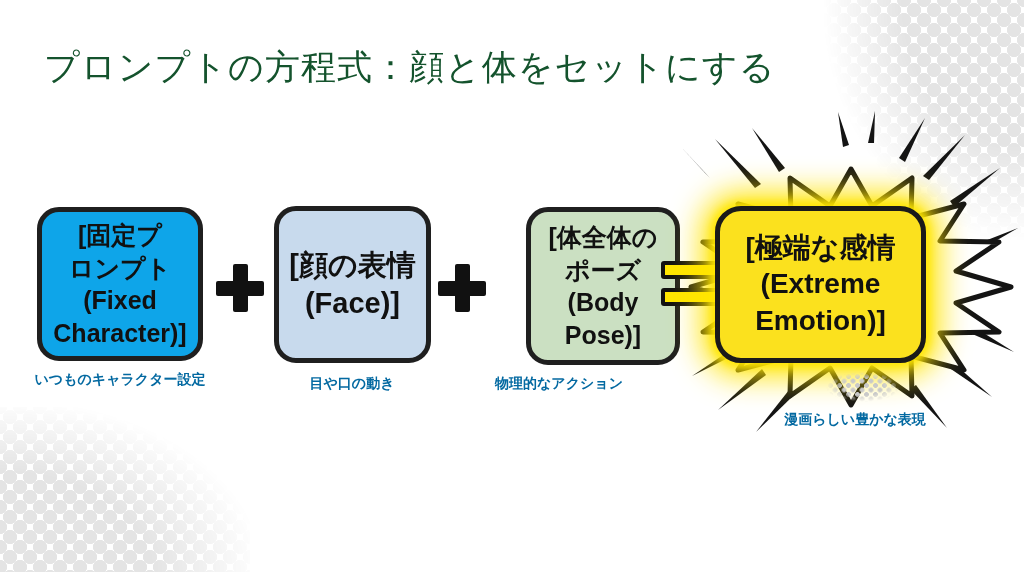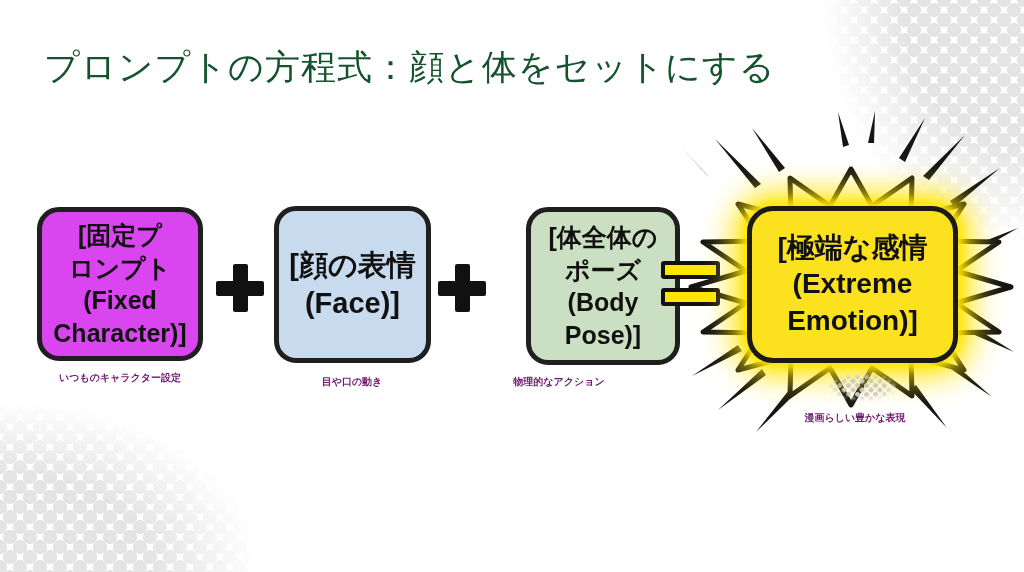--- a/index.html
+++ b/index.html
@@ -54,33 +54,33 @@
   .burst-layer { position:absolute; left:0; top:0; width:1024px; height:572px; z-index:1; pointer-events:none; }
 
   
   .term-box {
     position:absolute; z-index:2;
     border:5px solid #1f1f1f; border-radius:22px;
     display:flex; align-items:center; justify-content:center;
     text-align:center; font-weight:bold; color:#111;
     white-space:pre-line; line-height:1.3;
   }
-  .box-fixed  { left:37px;  top:207px; width:166px; height:154px; font-size:25px; background:#d946ef; }
+  .box-fixed  { left:37px;  top:207px; width:166px; height:154px; font-size:25px; background:#0ea5e9; }
   .box-face   { left:274px; top:206px; width:157px; height:157px; font-size:29px; background:#c8daed; }
   .box-body   { left:494px; top:207px; width:154px; height:158px; font-size:25px; background:#cbe0c2;margin-left:32px; }
   .box-result {
-    left:747px; top:206px; width:211px; height:157px; font-size:28px;
+    left:715px; top:206px; width:211px; height:157px; font-size:28px;
     background:#fbe11e; border-radius:26px; border:5px solid #1a1a1a;
     box-shadow:0 0 30px 14px rgba(255,228,0,0.95), 0 0 8px 4px rgba(255,236,0,0.9);
     z-index:3;
   }
 
   .term-caption {
-    position:absolute; z-index:3; font-size:10px; font-weight:bold;
-    color:#701a75; text-align:center; white-space:nowrap;
+    position:absolute; z-index:3; font-size:14px; font-weight:bold;
+    color:#0369a1; text-align:center; white-space:nowrap;
   }
   .cap-fixed  { left:20px;  top:371px; width:200px; }
   .cap-face   { left:272px; top:375px; width:160px;text-align:center; }
   .cap-body   { left:474px; top:375px; width:170px;text-align:center; }
   .cap-result { left:765px; top:411px; width:180px; }
 
   
   .plus-icon { position:absolute; width:48px; height:48px; z-index:2; }
   .plus-icon::before, .plus-icon::after {
     content:""; position:absolute; background:#111; border-radius:2px;

